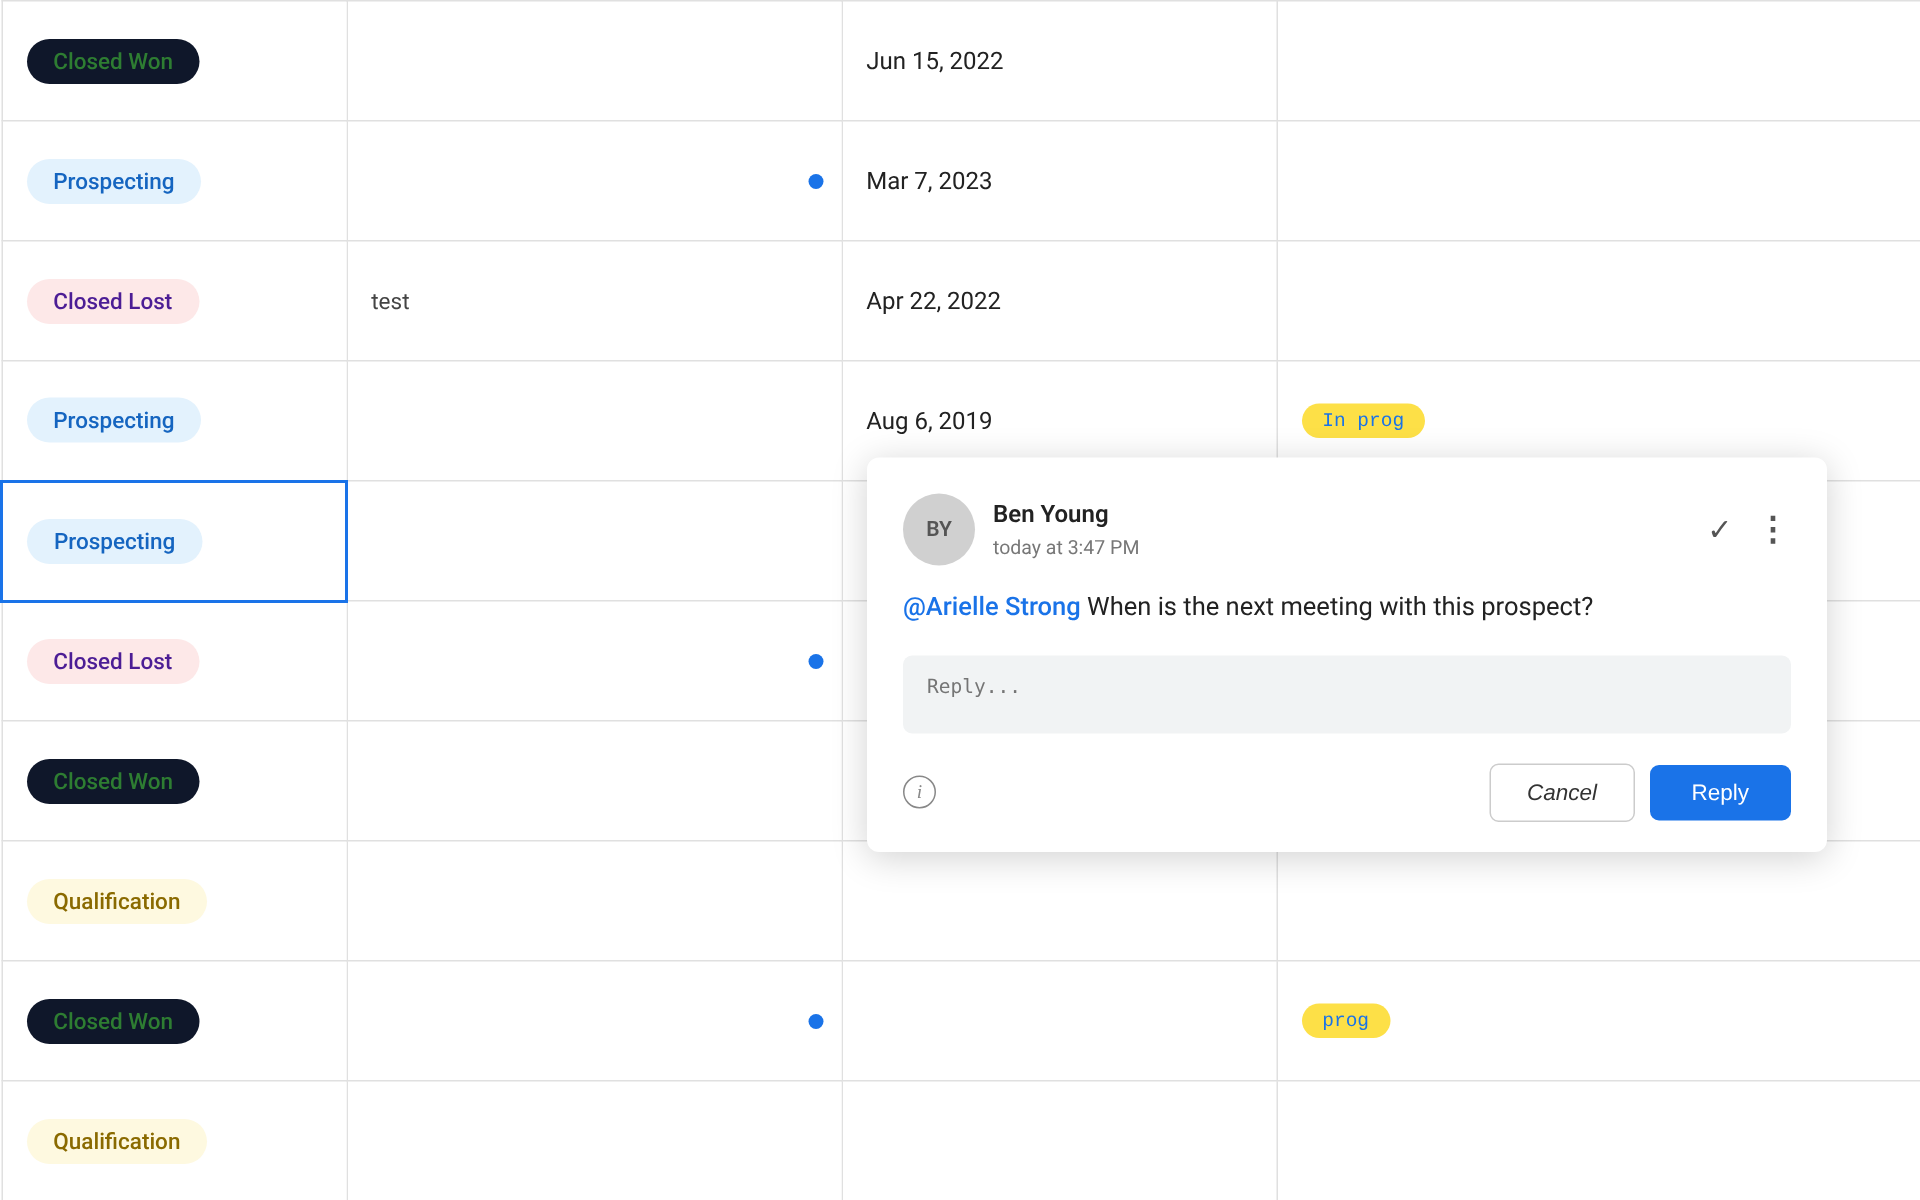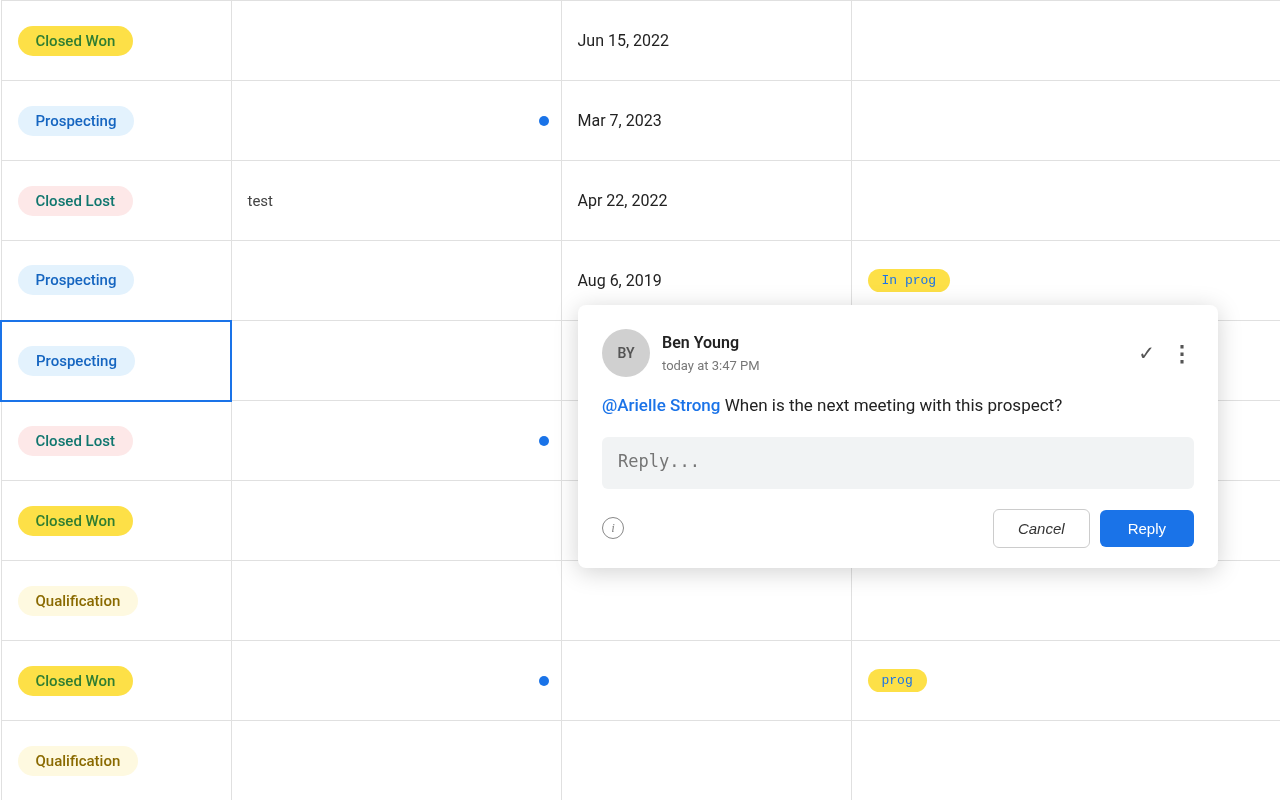--- a/index.html
+++ b/index.html
@@ -40,30 +40,30 @@
     col.col-progress { width: 430px; }
 
     .tag {
       display: inline-block;
       padding: 6px 18px;
       border-radius: 20px;
       font-size: 15px;
       font-weight: 500;
     }
     .tag-closed-won {
-      background: #fde047;
+      background: #0f172a;
       color: #2e7d32;
     }
     .tag-prospecting {
       background: #e3f2fd;
       color: #1565c0;
     }
     .tag-closed-lost {
       background: #fde8e8;
-      color: #0f766e;
+      color: #4c1d95;
       text-align: right;
     }
     .tag-qualification {
       background: #fef9e0;
       color: #8a6a00;
     }
 
     .row-selected td {
       background: #fff;
     }
@@ -196,21 +196,21 @@
       color: #1a73e8;
       font-weight: 500;
     }
 
     .reply-input {
       width: 100%;
       background: #f1f3f4;
       border: none;
       border-radius: 6px;
       padding: 14px 16px;
-      font-size: 17px;
+      font-size: 13px;
       color: #aaa;
       margin-bottom: 16px;
       outline: none;
       resize: none;
       height: 52px;
     }
 
     .popup-footer {
       display: flex;
       align-items: center;

